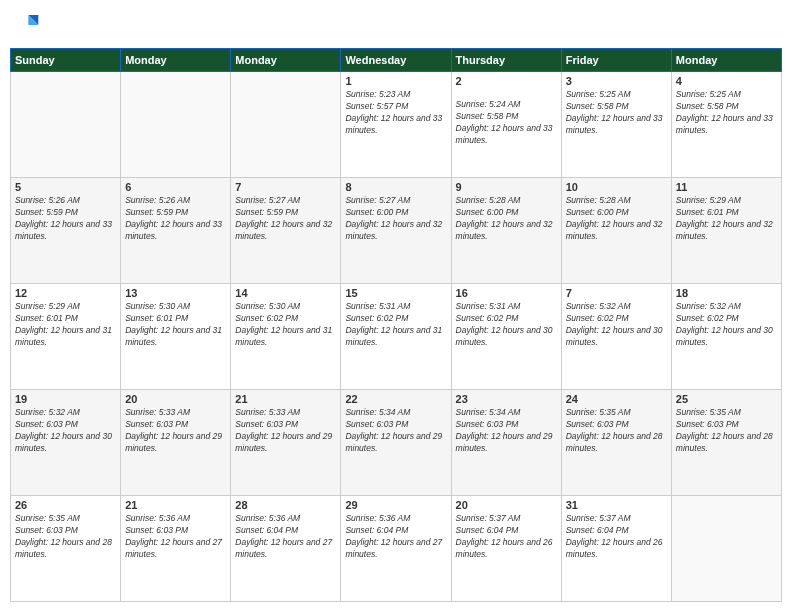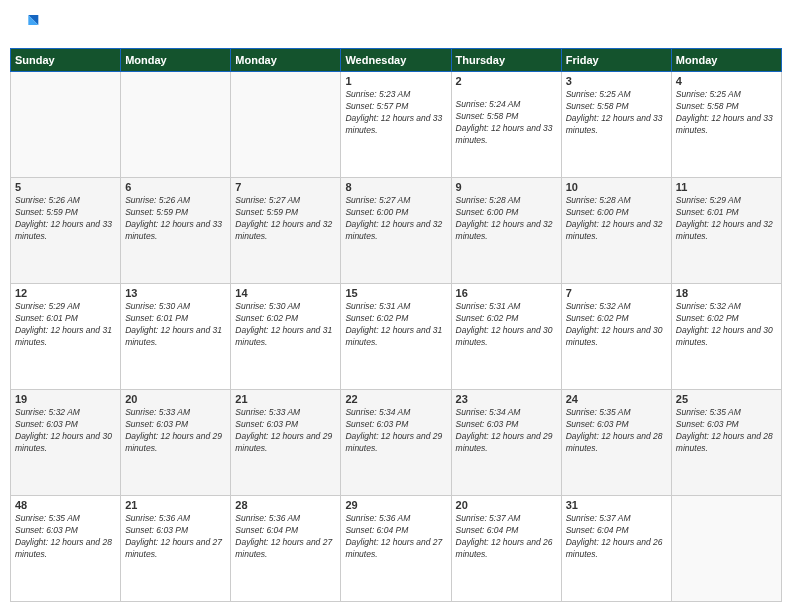--- a/index.html
+++ b/index.html
@@ -285,21 +285,21 @@
           </td>
           <td>
             <div class="day-num">25</div>
             <div class="cell-text" style="white-space: pre-line;">Sunrise: 5:35 AM
 Sunset: 6:03 PM
 Daylight: 12 hours and 28 minutes.</div>
           </td>
         </tr>
         <tr>
           <td>
-            <div class="day-num">48</div>
+            <div class="day-num">26</div>
             <div class="cell-text" style="white-space: pre-line;">Sunrise: 5:35 AM
 Sunset: 6:03 PM
 Daylight: 12 hours and 28 minutes.</div>
           </td>
           <td>
             <div class="day-num">21</div>
             <div class="cell-text" style="white-space: pre-line;">Sunrise: 5:36 AM
 Sunset: 6:03 PM
 Daylight: 12 hours and 27 minutes.</div>
           </td>

